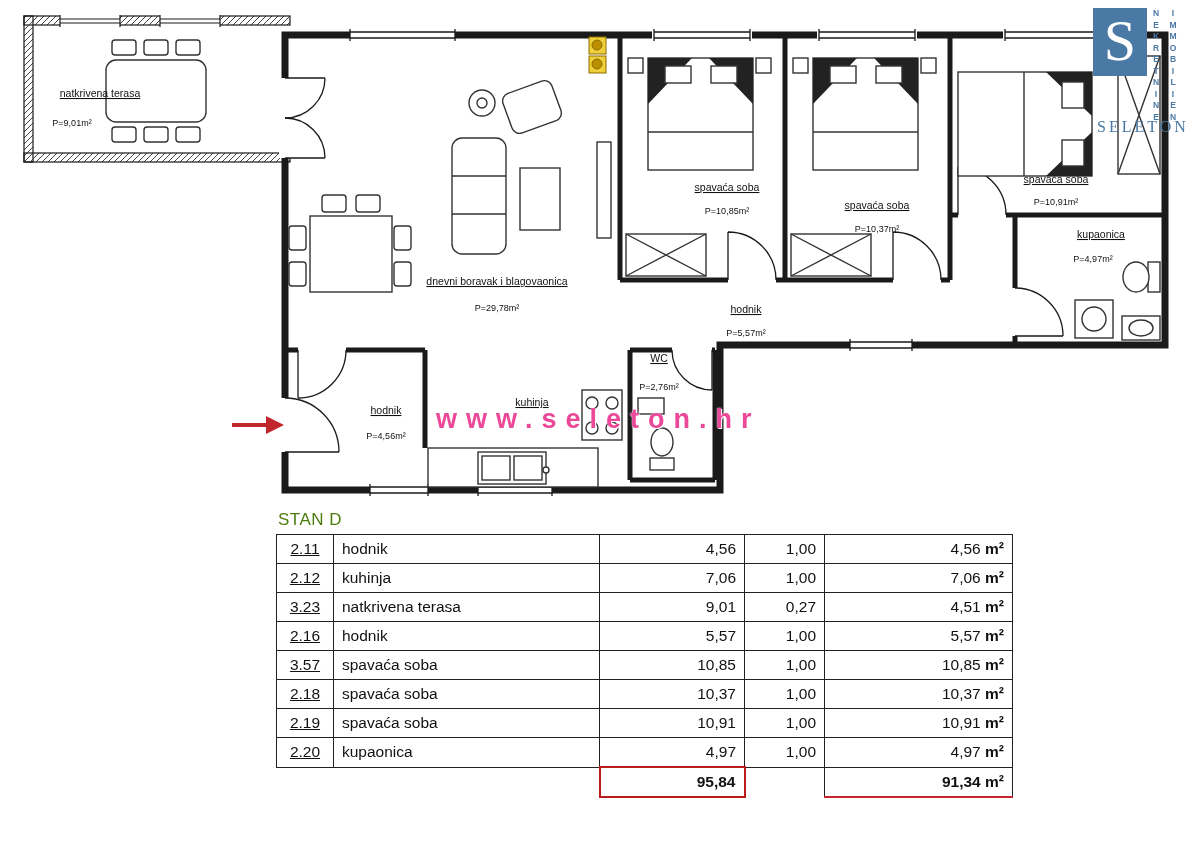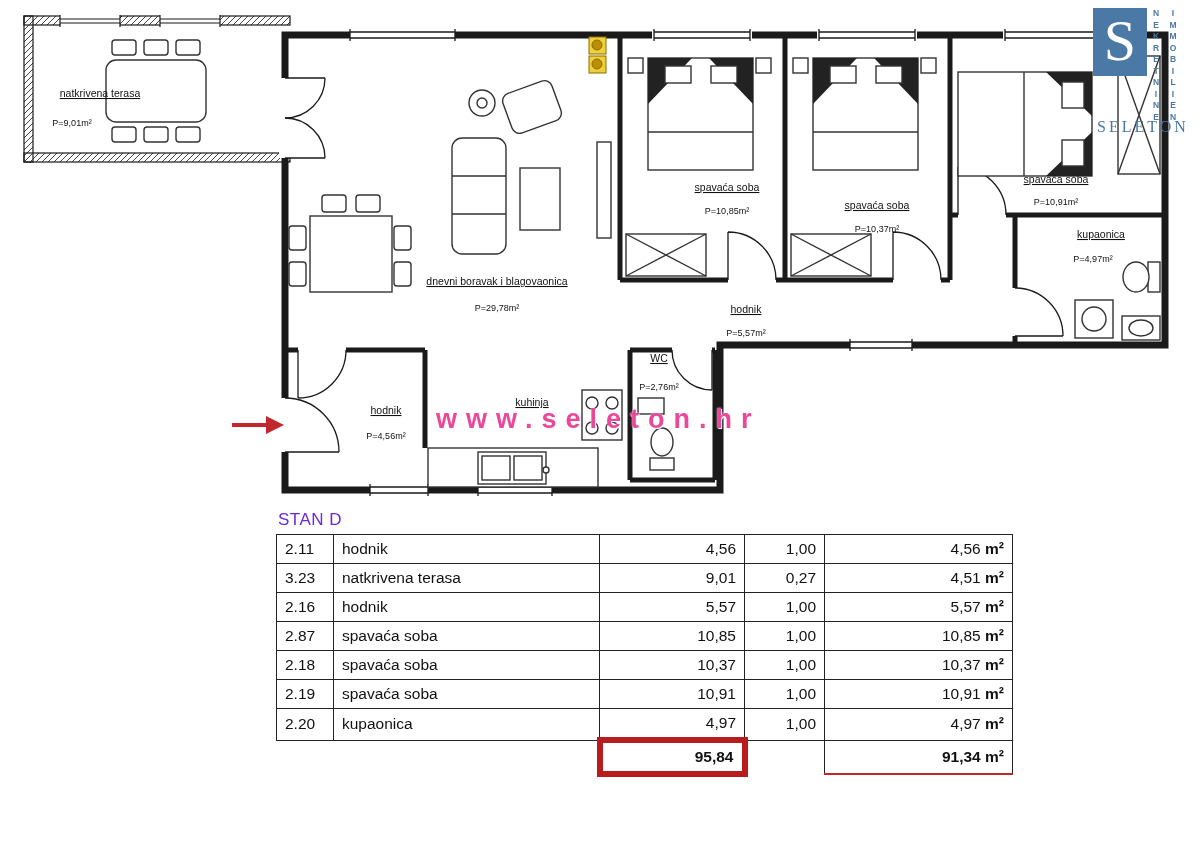--- a/index.html
+++ b/index.html
@@ -18,30 +18,30 @@
                color:#fff;font-family:"Liberation Serif",serif;font-size:58px;line-height:66px;
                text-align:center;}
   .logo-vert{position:absolute;top:2px;writing-mode:vertical-rl;text-orientation:upright;
              font-size:8.5px;letter-spacing:1.5px;color:#4a79a5;font-weight:bold;height:120px;}
   .logo-vert.v1{left:63px;}
   .logo-vert.v2{left:80px;}
   .logo-brand{position:absolute;top:112px;left:0;width:110px;text-align:center;
               font-family:Liberation Serif, serif;font-size:16px;letter-spacing:3px;color:#4a79a5;}
   
   .sheet{position:absolute;left:276px;top:510px;width:736px;z-index:4;}
-  .sheet-title{font-size:17px;margin:0 0 4px 2px;color:#6d28d9;letter-spacing:0.5px;}
+  .sheet-title{font-size:17px;margin:0 0 4px 2px;color:#4d7c0f;letter-spacing:0.5px;}
   table.areas{border-collapse:collapse;width:736px;table-layout:fixed;}
   table.areas td{border:1px solid #222;height:26px;padding:1px 8px;font-size:15.5px;
                  color:#111;white-space:nowrap;overflow:hidden;}
-  td.c-id{text-align:left;padding-left:7px;}
+  td.c-id{text-align:center;padding-left:7px;text-decoration:underline;}
   td.c-name{text-align:left;}
   td.c-num{text-align:right;}
   .unit{font-weight:bold;}
   tr.totals td{border:none;font-weight:bold;}
-  tr.totals td.box{border:6px solid #b91c1c;}
+  tr.totals td.box{border:2px solid #b91c1c;}
   tr.totals td.total-box{border:1px solid #222;border-bottom:2.5px solid #c1272d;text-align:right;}
 </style>
 </head>
 <body>
 
 <div class="page">
 
   <svg class="plan-svg" width="1200" height="505" viewBox="0 0 1200 505">
     <defs>
       <pattern id="hatch" width="6" height="6" patternUnits="userSpaceOnUse">
@@ -260,35 +260,42 @@
       </colgroup>
       <tbody>
         <tr>
           <td class="c-id">2.11</td>
           <td class="c-name">hodnik</td>
           <td class="c-num">4,56</td>
           <td class="c-num">1,00</td>
           <td class="c-num"><span>4,56</span> <span class="unit">m²</span></td>
         </tr>
         <tr>
+          <td class="c-id">2.12</td>
+          <td class="c-name">kuhinja</td>
+          <td class="c-num">7,06</td>
+          <td class="c-num">1,00</td>
+          <td class="c-num"><span>7,06</span> <span class="unit">m²</span></td>
+        </tr>
+        <tr>
           <td class="c-id">3.23</td>
           <td class="c-name">natkrivena terasa</td>
           <td class="c-num">9,01</td>
           <td class="c-num">0,27</td>
           <td class="c-num"><span>4,51</span> <span class="unit">m²</span></td>
         </tr>
         <tr>
           <td class="c-id">2.16</td>
           <td class="c-name">hodnik</td>
           <td class="c-num">5,57</td>
           <td class="c-num">1,00</td>
           <td class="c-num"><span>5,57</span> <span class="unit">m²</span></td>
         </tr>
         <tr>
-          <td class="c-id">2.87</td>
+          <td class="c-id">3.57</td>
           <td class="c-name">spavaća soba</td>
           <td class="c-num">10,85</td>
           <td class="c-num">1,00</td>
           <td class="c-num"><span>10,85</span> <span class="unit">m²</span></td>
         </tr>
         <tr>
           <td class="c-id">2.18</td>
           <td class="c-name">spavaća soba</td>
           <td class="c-num">10,37</td>
           <td class="c-num">1,00</td>

